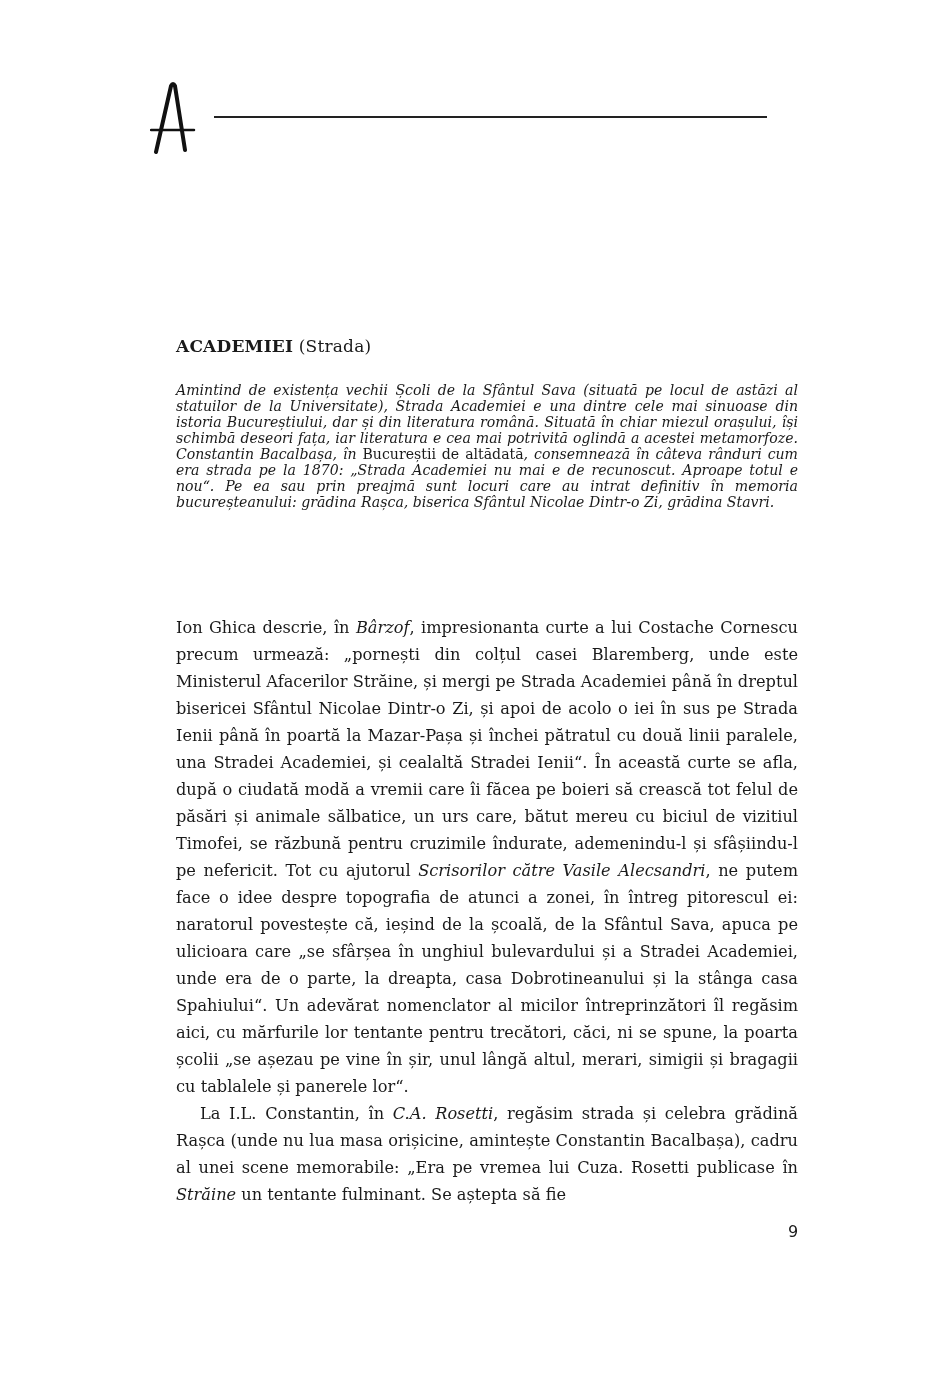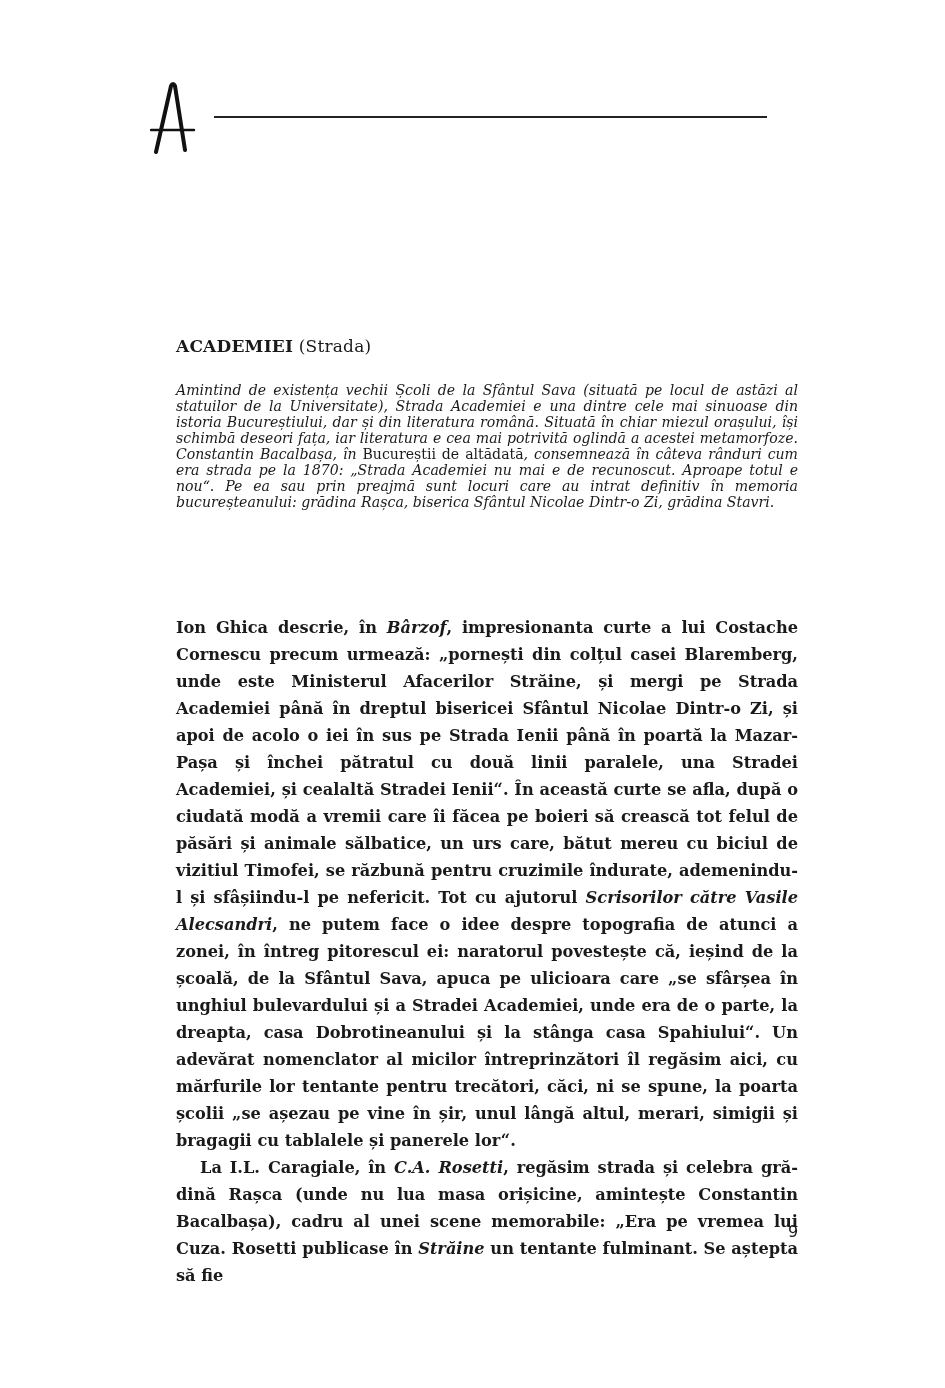--- a/index.html
+++ b/index.html
@@ -6,21 +6,21 @@
   body { width: 945px; height: 1388px; position: relative; overflow: hidden; color: #1a1a1a; }
   .page { position: absolute; left: 0; top: 0; width: 945px; height: 1388px; }
   .letter-mark { position: absolute; left: 150px; top: 82px; width: 46px; height: 72px; }
   .header-rule { position: absolute; left: 214px; top: 116px; width: 553px; height: 2px; background: #222; }
   .entry { position: absolute; left: 147px; width: 622px; margin-left: 29px; }
   .entry-title { top: 336px; font-family: "DejaVu Serif", serif; font-size: 17px; letter-spacing: 0.2px; }
   .entry-title .name { font-weight: bold; }
   .intro { top: 382px; font-family: "DejaVu Serif", serif; font-style: italic; font-size: 14.1px; line-height: 16px; text-align: justify; hyphens: manual; }
   .intro .roman { font-style: normal; }
   .body-text { top: 614px; font-family: "DejaVu Serif", serif; font-size: 16.2px; line-height: 27px; text-align: justify; }
-  .body-text p { margin: 0; font-weight: bold; }
+  .body-text p { margin: 0; }
   .body-text p.indent { text-indent: 24px; }
   .body-text em { font-style: italic; }
   .page-number { position: absolute; left: 788px; top: 1222px; font-family: "DejaVu Sans", sans-serif; font-size: 16px; color: #1a1a1a; }
 </style>
 </head>
 <body>
 
 <div class="page">
 
   <svg class="letter-mark" viewBox="0 0 46 72">
@@ -36,18 +36,18 @@
 
   <div class="entry intro">
     <span>Amintind de existența vechii Școli de la Sfântul Sava (situată pe locul de astăzi al statuilor de la Universitate), Strada Academiei e una dintre cele mai sinuoase din istoria Bucureștiului, dar și din literatura română. Situată în chiar miezul orașului, își schimbă deseori fața, iar literatura e cea mai potrivită oglindă a acestei metamorfoze. Constantin Bacalbașa, în </span><span class="roman">Bucureștii de altădată</span><span>, consem­nează în câteva rânduri cum era strada pe la 1870: „Strada Academiei nu mai e de recunoscut. Aproape totul e nou“. Pe ea sau prin preajmă sunt locuri care au intrat definitiv în memoria bucureșteanului: grădina Rașca, biserica Sfântul Nicolae Dintr-o Zi, grădina Stavri.</span>
   </div>
 
   <div class="entry body-text">
     <p>
       <span>Ion Ghica descrie, în </span><em>Bârzof</em><span>, impresionanta curte a lui Costache Cor­nescu precum urmează: „pornești din colțul casei Blaremberg, unde este Ministerul Afacerilor Străine, și mergi pe Strada Academiei până în dreptul bisericei Sfântul Nicolae Dintr-o Zi, și apoi de acolo o iei în sus pe Strada Ienii până în poartă la Mazar-Pașa și închei pătratul cu două linii paralele, una Stradei Academiei, și cealaltă Stradei Ienii“. În această curte se afla, după o ciudată modă a vremii care îi făcea pe boieri să crească tot felul de păsări și animale sălbatice, un urs care, bătut mereu cu biciul de vizitiul Timofei, se răzbună pentru cruzimile îndurate, ademenindu-l și sfâșiindu-l pe nefericit. Tot cu ajutorul </span><em>Scri­sorilor către Vasile Alecsandri</em><span>, ne putem face o idee despre topografia de atunci a zonei, în întreg pitorescul ei: naratorul povestește că, ieșind de la școală, de la Sfântul Sava, apuca pe ulicioara care „se sfârșea în unghiul bulevardului și a Stradei Academiei, unde era de o parte, la dreapta, casa Dobrotineanului și la stânga casa Spahiului“. Un adevă­rat nomenclator al micilor întreprinzători îl regăsim aici, cu mărfurile lor tentante pentru trecători, căci, ni se spune, la poarta școlii „se așezau pe vine în șir, unul lângă altul, merari, simigii și bragagii cu tablalele și panerele lor“.</span>
     </p>
     <p class="indent">
-      <span>La I.L. Caragiale, în </span><em>C.A. Rosetti</em><span>, regăsim strada și celebra gră­dină Rașca (unde nu lua masa orișicine, amintește Constantin Bacal­bașa), cadru al unei scene memorabile: „Era pe vremea lui Cuza. Rosetti publicase în </span><em>Străine</em><span> un tentante fulminant. Se aștepta să fie</span>
+      <span>La I.L. Constantin, în </span><em>C.A. Rosetti</em><span>, regăsim strada și celebra gră­dină Rașca (unde nu lua masa orișicine, amintește Constantin Bacal­bașa), cadru al unei scene memorabile: „Era pe vremea lui Cuza. Rosetti publicase în </span><em>Străine</em><span> un tentante fulminant. Se aștepta să fie</span>
     </p>
   </div>
 
   <div class="page-number">9</div>
 </div>
 
 </body></html>

